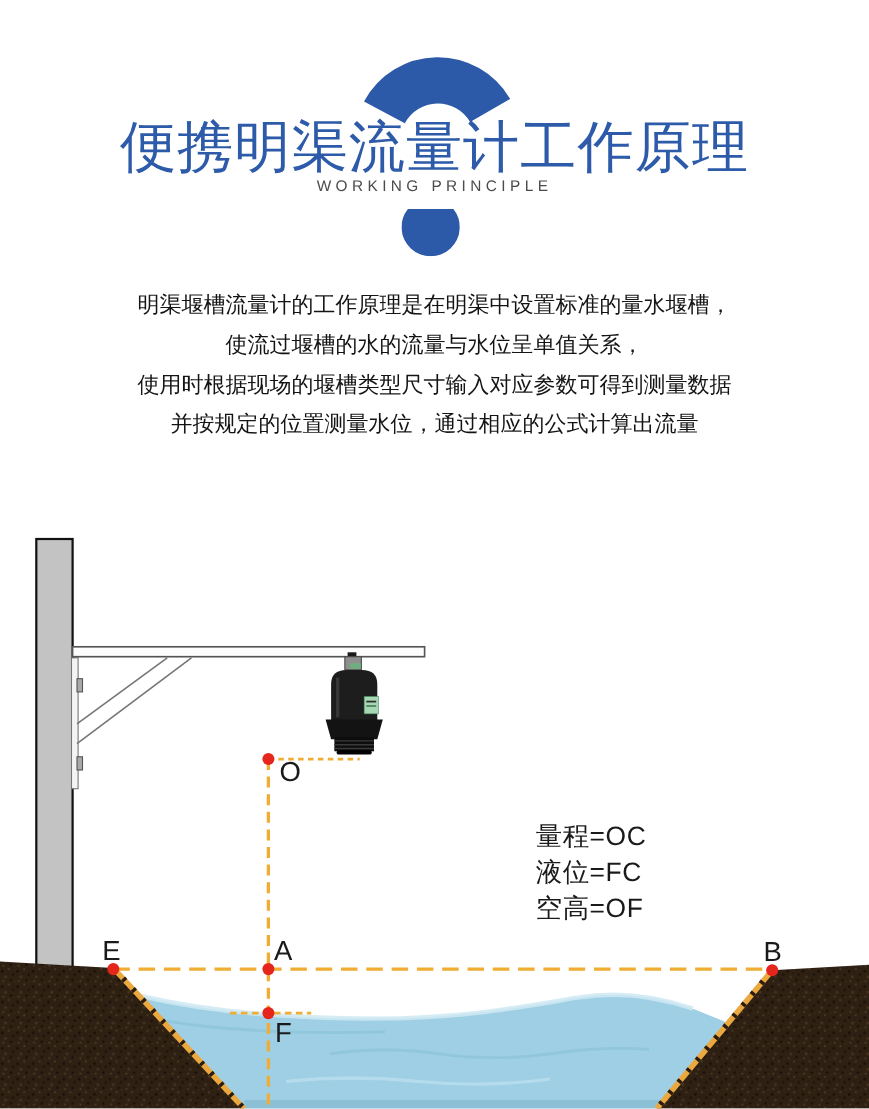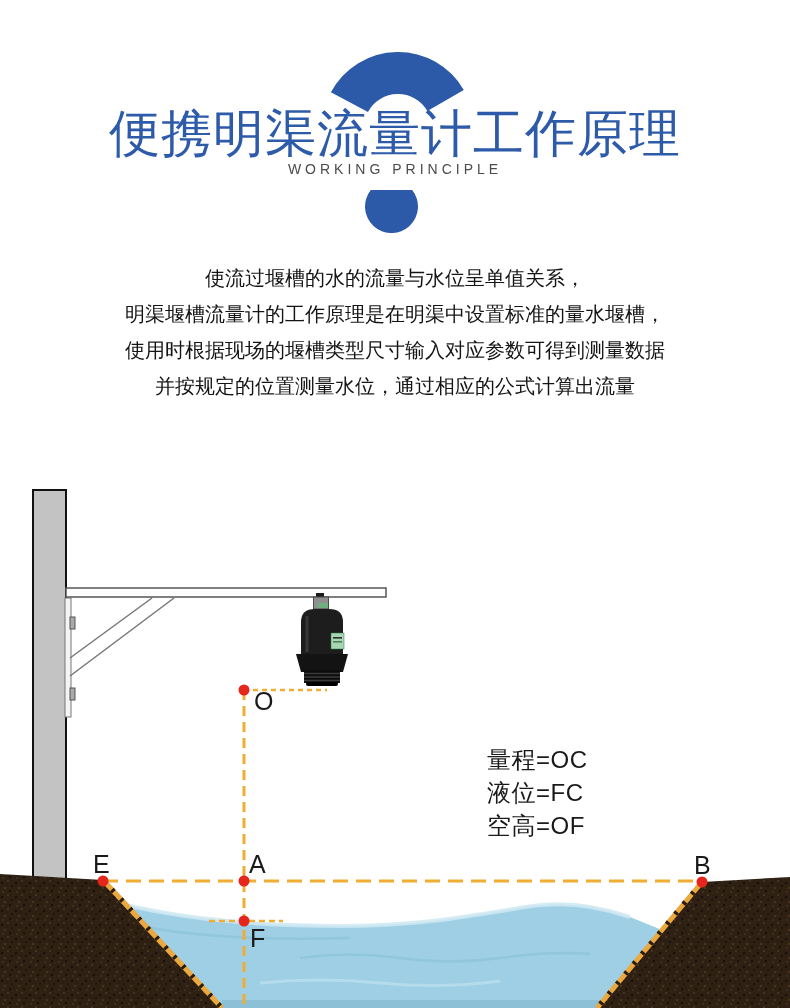--- a/index.html
+++ b/index.html
@@ -42,22 +42,22 @@
   </svg>
 
   <div class="page-title">便携明渠流量计工作原理</div>
   <div class="page-subtitle">WORKING PRINCIPLE</div>
 
   <svg class="deco disc-svg" viewBox="0 0 53 43">
     <path d="M5.8,0 A26.5,26.5 0 1 0 47.2,0 Z" fill="#2d5aa8"></path>
   </svg>
 
   <div class="intro">
+    <div>明渠堰槽流量计的工作原理是在明渠中设置标准的量水堰槽，</div>
     <div>使流过堰槽的水的流量与水位呈单值关系，</div>
-    <div>明渠堰槽流量计的工作原理是在明渠中设置标准的量水堰槽，</div>
     <div>使用时根据现场的堰槽类型尺寸输入对应参数可得到测量数据</div>
     <div>并按规定的位置测量水位，通过相应的公式计算出流量</div>
   </div>
 
   <svg class="diagram-svg" viewBox="0 0 790 520">
     <defs>
       <pattern id="soil" width="14" height="14" patternUnits="userSpaceOnUse">
         <rect width="14" height="14" fill="#2e2012"></rect>
         <circle cx="2" cy="3" r="1.2" fill="#17100a"></circle>
         <circle cx="8" cy="1" r="0.9" fill="#4d3a24"></circle>

